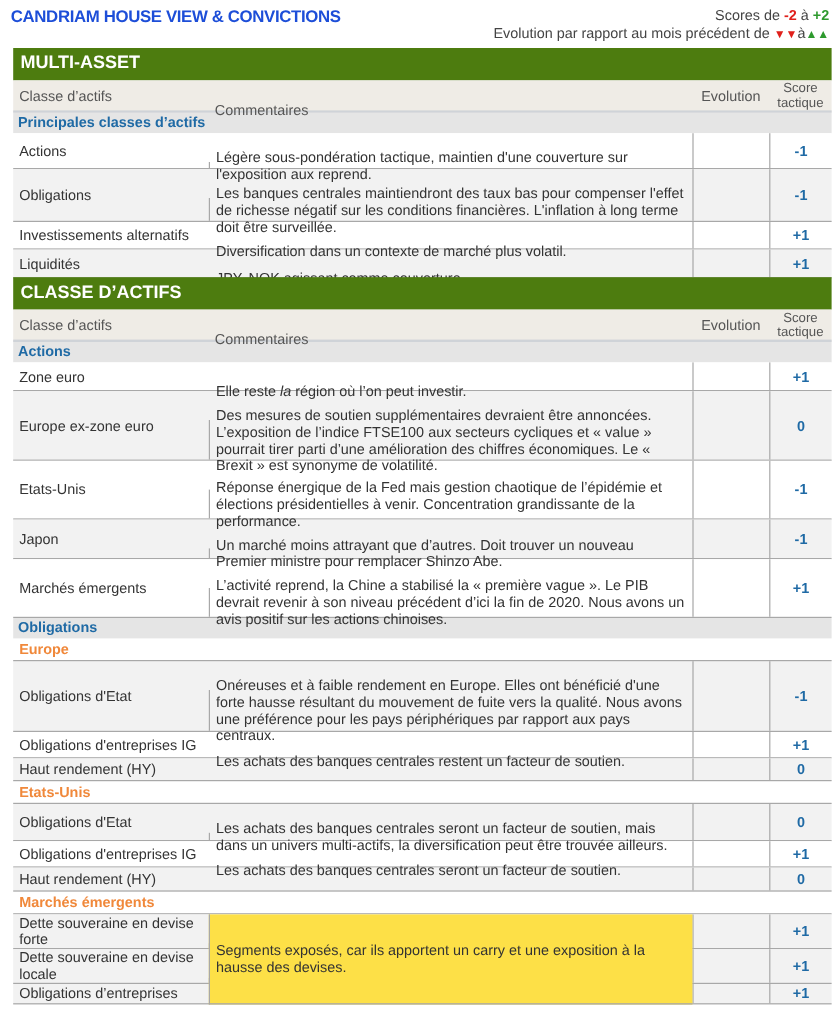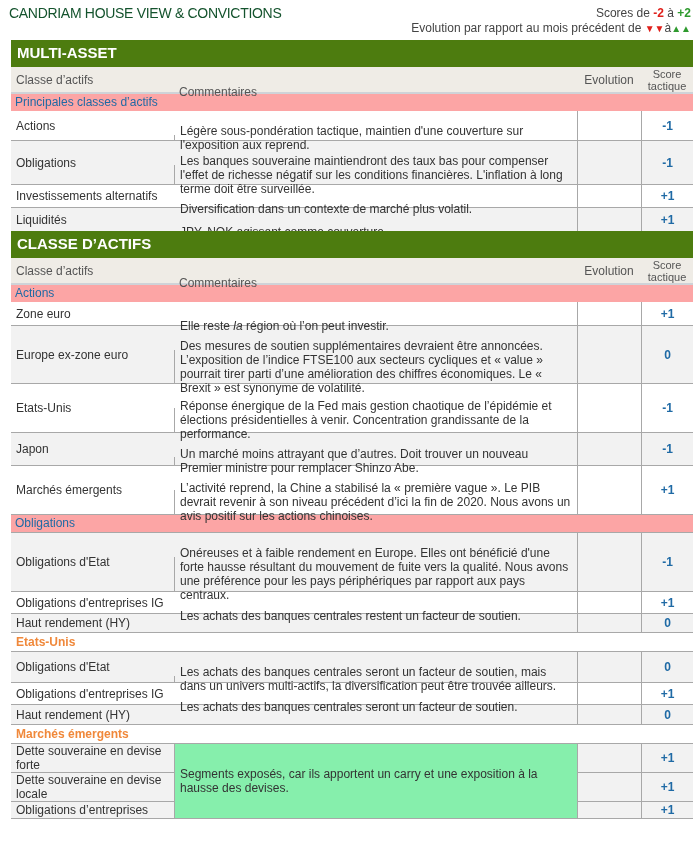--- a/index.html
+++ b/index.html
@@ -4,21 +4,21 @@
 <style>
   * { box-sizing: border-box; }
   html, body { margin: 0; padding: 0; background: #ffffff; }
   body {
     width: 697px; height: 850px; overflow: hidden; position: relative;
     font-family: "Liberation Sans", sans-serif; color: #333333; font-size: 12px;
   }
   .top { position: absolute; left: 0; top: 0; width: 697px; height: 40px; }
   .doc-title {
     position: absolute; left: 9px; top: 5px;
-    font-size: 14px; font-weight: normal; color: #14532d; letter-spacing: -0.3px;
+    font-size: 14px; font-weight: bold; color: #1d4ed8; letter-spacing: -0.3px;
   }
   .legend { position: absolute; right: 6px; top: 6px; text-align: right; font-size: 12px; line-height: 15px; color: #444; }
   .neg { color: #e0201b; font-weight: bold; }
   .pos { color: #2e9a2e; font-weight: bold; }
   .tri-down { color: #e0201b; font-size: 10px; }
   .tri-up { color: #2e9a2e; font-size: 10px; }
 
   .sec { position: absolute; left: 11px; width: 682px; }
   .bar {
     height: 27px; background: #4d7c0f; color: #fff; font-weight: bold; font-size: 15px;
@@ -28,38 +28,38 @@
     display: flex; height: 27px; background: #efece6; border-bottom: 2px solid #cfd3d8;
     color: #555; font-size: 12px;
   }
   .colhead div { display: flex; align-items: center; }
   .c1 { width: 163px; padding-left: 5px; }
   .c2 { width: 403px; padding-left: 5px; margin-top: 24px; }
   .c3 { width: 64px; justify-content: center; }
   .c4 { width: 52px; justify-content: center; text-align: center; }
   .colhead .c4 { font-size: 11px; line-height: 12px; }
   .group {
-    height: 17px; background: #fca5a5; color: #1f6aa5; font-weight: normal; font-size: 12px;
+    height: 17px; background: #e5e5e5; color: #1f6aa5; font-weight: bold; font-size: 12px;
     padding: 1px 0 0 4px;
   }
   .subgroup { height: 18px; color: #f0883a; font-weight: bold; font-size: 12px; padding: 2px 0 0 5px; }
   .row { display: flex; border-bottom: 1px solid #a8a8a8; background: #ffffff; }
   .row.alt { background: #f2f2f2; }
   .row > div { display: flex; align-items: center; font-size: 12px; line-height: 14px; }
   .row .c1 { padding-left: 5px; }
   .row .c2 { border-left: 1px solid #a8a8a8; padding-left: 5px; padding-right: 4px; }
   .row .c3 { border-left: 1px solid #a8a8a8; }
   .row .c4 { border-left: 1px solid #a8a8a8; color: #1f6aa5; font-weight: bold; }
   .row:first-of-type { }
   .toprule { border-top: 1px solid #a8a8a8; }
 
   .em { position: relative; }
   .em-merged {
     position: absolute; left: 163px; top: 0; width: 403px; bottom: 0;
-    border-left: 1px solid #a8a8a8; border-bottom: 1px solid #a8a8a8; background: #86efac;
+    border-left: 1px solid #a8a8a8; border-bottom: 1px solid #a8a8a8; background: #fde047;
     display: flex; align-items: center; padding-left: 5px; font-size: 12px; line-height: 14px;
   }
   .em .row { background: #f2f2f2; }
   .em .row .c2 { border-left: 1px solid #a8a8a8; }
 </style>
 </head>
 <body>
 
 <div class="top">
   <div class="doc-title">CANDRIAM HOUSE VIEW &amp; CONVICTIONS</div>
@@ -81,21 +81,21 @@
   </div>
   <div class="group">Principales classes d’actifs</div>
   <div class="row" style="height:30px;">
     <div class="c1">Actions</div>
     <div class="c2">Légère sous-pondération tactique, maintien d'une couverture sur l'exposition aux reprend.</div>
     <div class="c3"></div>
     <div class="c4">-1</div>
   </div>
   <div class="row alt" style="height:44px;">
     <div class="c1">Obligations</div>
-    <div class="c2">Les banques souveraine maintiendront des taux bas pour compenser l'effet de richesse négatif sur les conditions financières. L'inflation à long terme doit être surveillée.</div>
+    <div class="c2">Les banques centrales maintiendront des taux bas pour compenser l'effet de richesse négatif sur les conditions financières. L'inflation à long terme doit être surveillée.</div>
     <div class="c3"></div>
     <div class="c4">-1</div>
   </div>
   <div class="row" style="height:23px;">
     <div class="c1">Investissements alternatifs</div>
     <div class="c2">Diversification dans un contexte de marché plus volatil.</div>
     <div class="c3"></div>
     <div class="c4">+1</div>
   </div>
   <div class="row alt" style="height:24px;">
@@ -145,20 +145,21 @@
     <div class="c4">-1</div>
   </div>
   <div class="row" style="height:49px;">
     <div class="c1">Marchés émergents</div>
     <div class="c2">L’activité reprend, la Chine a stabilisé la « première vague ». Le PIB devrait revenir à son niveau précédent d’ici la fin de 2020. Nous avons un avis positif sur les actions chinoises.</div>
     <div class="c3"></div>
     <div class="c4">+1</div>
   </div>
 
   <div class="group">Obligations</div>
+  <div class="subgroup">Europe</div>
   <div class="row alt toprule" style="height:60px;">
     <div class="c1">Obligations d'Etat</div>
     <div class="c2">Onéreuses et à faible rendement en Europe. Elles ont bénéficié d'une forte hausse résultant du mouvement de fuite vers la qualité. Nous avons une préférence pour les pays périphériques par rapport aux pays centraux.</div>
     <div class="c3"></div>
     <div class="c4">-1</div>
   </div>
   <div class="row" style="height:22px;">
     <div class="c1">Obligations d'entreprises IG</div>
     <div class="c2">Les achats des banques centrales restent un facteur de soutien.</div>
     <div class="c3"></div>

